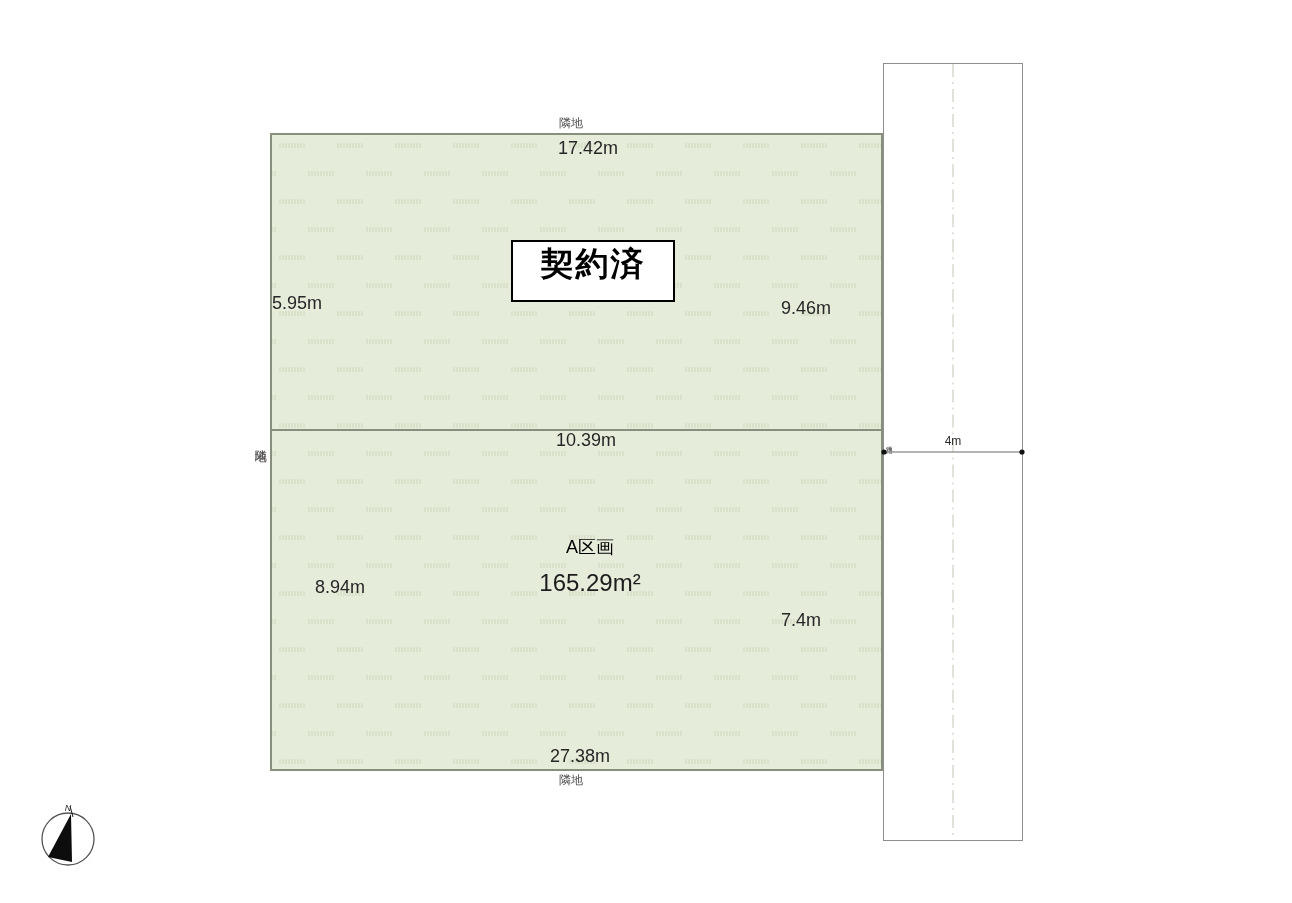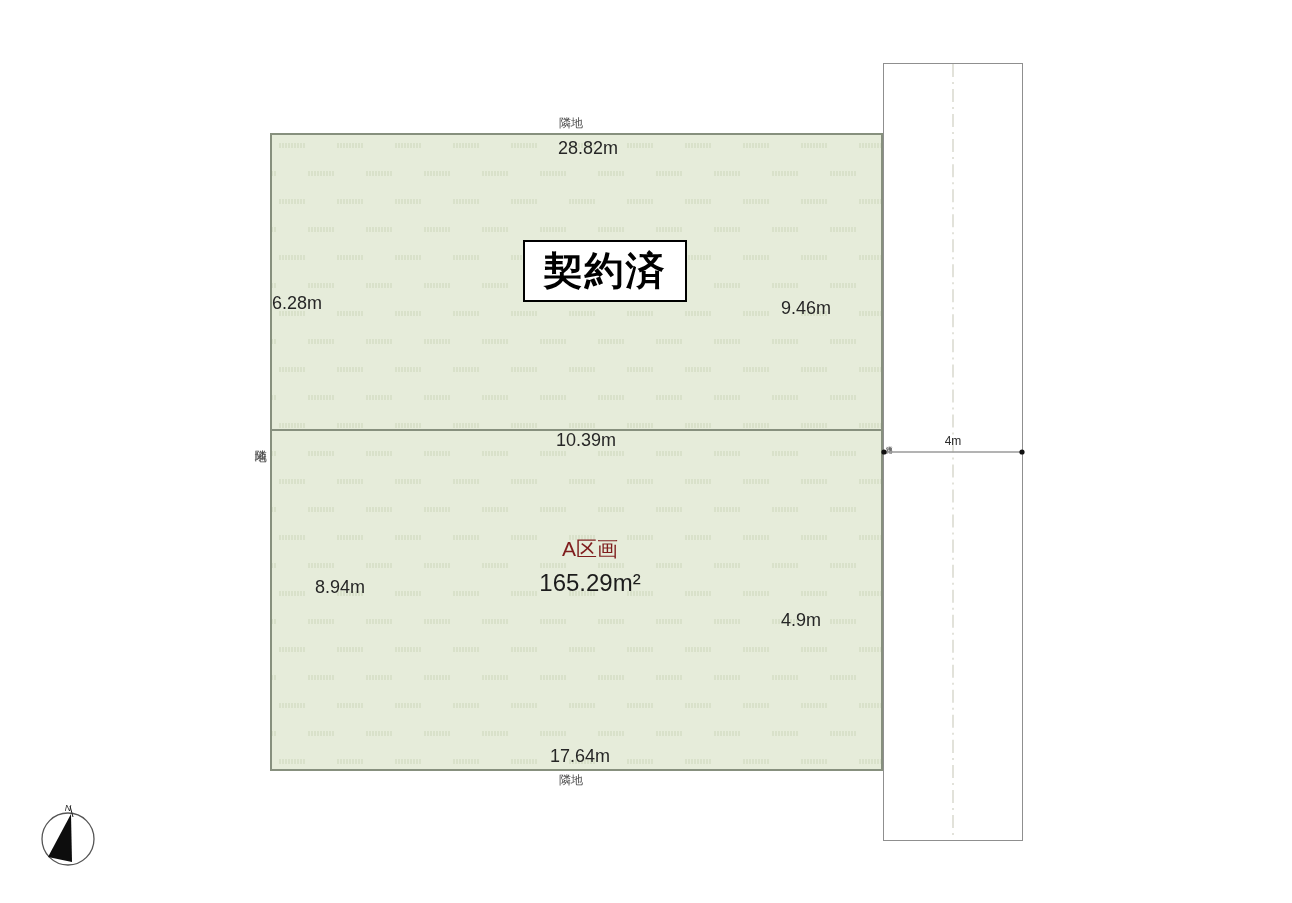--- a/index.html
+++ b/index.html
@@ -26,24 +26,24 @@
   
   .lbl{position:absolute;white-space:nowrap;line-height:1.15;}
   .dim{font-size:18px;color:#262626;}
   .center{text-align:center;}
   .right{text-align:left;}
   .tiny{font-size:12px;color:#4a4a4a;}
   .vert{writing-mode:vertical-rl;text-orientation:upright;letter-spacing:1px;}
   .sold-box{
     position:absolute;left:511px;top:240px;width:164px;height:62px;
     background:#ffffff;border:2.5px solid #000000;box-sizing:border-box;
-    display:flex;align-items:center;justify-content:center;
-    font-size:39px;font-weight:bold;color:#000;letter-spacing:2px;margin-left:12px;
+    display:flex;align-items:flex-start;justify-content:center;
+    font-size:33px;font-weight:bold;color:#000;letter-spacing:2px;
   }
-  .lot-name{font-size:21px;color:#7f1d1d;}
+  .lot-name{font-size:18px;color:#000000;}
   .lot-area{font-size:24px;color:#1c1c1c;}
   .road-width-label{font-size:12px;color:#2b2b2b;}
   .overlay{position:absolute;left:0;top:0;width:1292px;height:903px;pointer-events:none;}
 </style>
 </head>
 <body>
 
 <div class="canvas">
 
   <div class="road">
@@ -60,33 +60,33 @@
             <path d="M8 8v5M11 8v5M14 8v5M17 8v5M20 8v5M23 8v5M26 8v5M29 8v5M32 8v5"></path>
             <path d="M37 36v5M40 36v5M43 36v5M46 36v5M49 36v5M52 36v5M55 36v5M58 36v5M3 36v5M0 36v5"></path>
           </g>
         </pattern>
       </defs>
       <rect x="0" y="0" width="100%" height="100%" fill="url(#grasspat)"></rect>
     </svg>
     <div class="plot-divider"></div>
   </div>
 
-  <div class="lbl dim center" style="left:488px;top:138px;width:200px;">28.82m</div>
+  <div class="lbl dim center" style="left:488px;top:138px;width:200px;">17.42m</div>
   <div class="sold-box">
     <span>契約済</span>
   </div>
-  <div class="lbl dim" style="left:272px;top:293px;">6.28m</div>
+  <div class="lbl dim" style="left:272px;top:293px;">5.95m</div>
   <div class="lbl dim right" style="left:781px;top:298px;width:100px;">9.46m</div>
 
   <div class="lbl dim center" style="left:486px;top:430px;width:200px;">10.39m</div>
   <div class="lbl lot-name center" style="left:490px;top:537px;width:200px;">A区画</div>
   <div class="lbl lot-area center" style="left:465px;top:569px;width:250px;">165.29m²</div>
   <div class="lbl dim" style="left:272px;top:577px;padding-left:43px;">8.94m</div>
-  <div class="lbl dim right" style="left:781px;top:610px;width:100px;">4.9m</div>
-  <div class="lbl dim center" style="left:480px;top:746px;width:200px;">17.64m</div>
+  <div class="lbl dim right" style="left:781px;top:610px;width:100px;">7.4m</div>
+  <div class="lbl dim center" style="left:480px;top:746px;width:200px;">27.38m</div>
 
   <div class="lbl tiny center" style="left:541px;top:117px;width:60px;">隣地</div>
   <div class="lbl tiny vert" style="left:253px;top:440px;">隣地</div>
   <div class="lbl tiny center" style="left:541px;top:774px;width:60px;">隣地</div>
   <div class="lbl tiny vert" style="left:885px;top:440px;font-size:7px;">道路</div>
 
   <div class="lbl road-width-label center" style="left:903px;top:435px;width:100px;">4m</div>
 
   <svg class="overlay" viewBox="0 0 1292 903" aria-hidden="true">
     <g>

